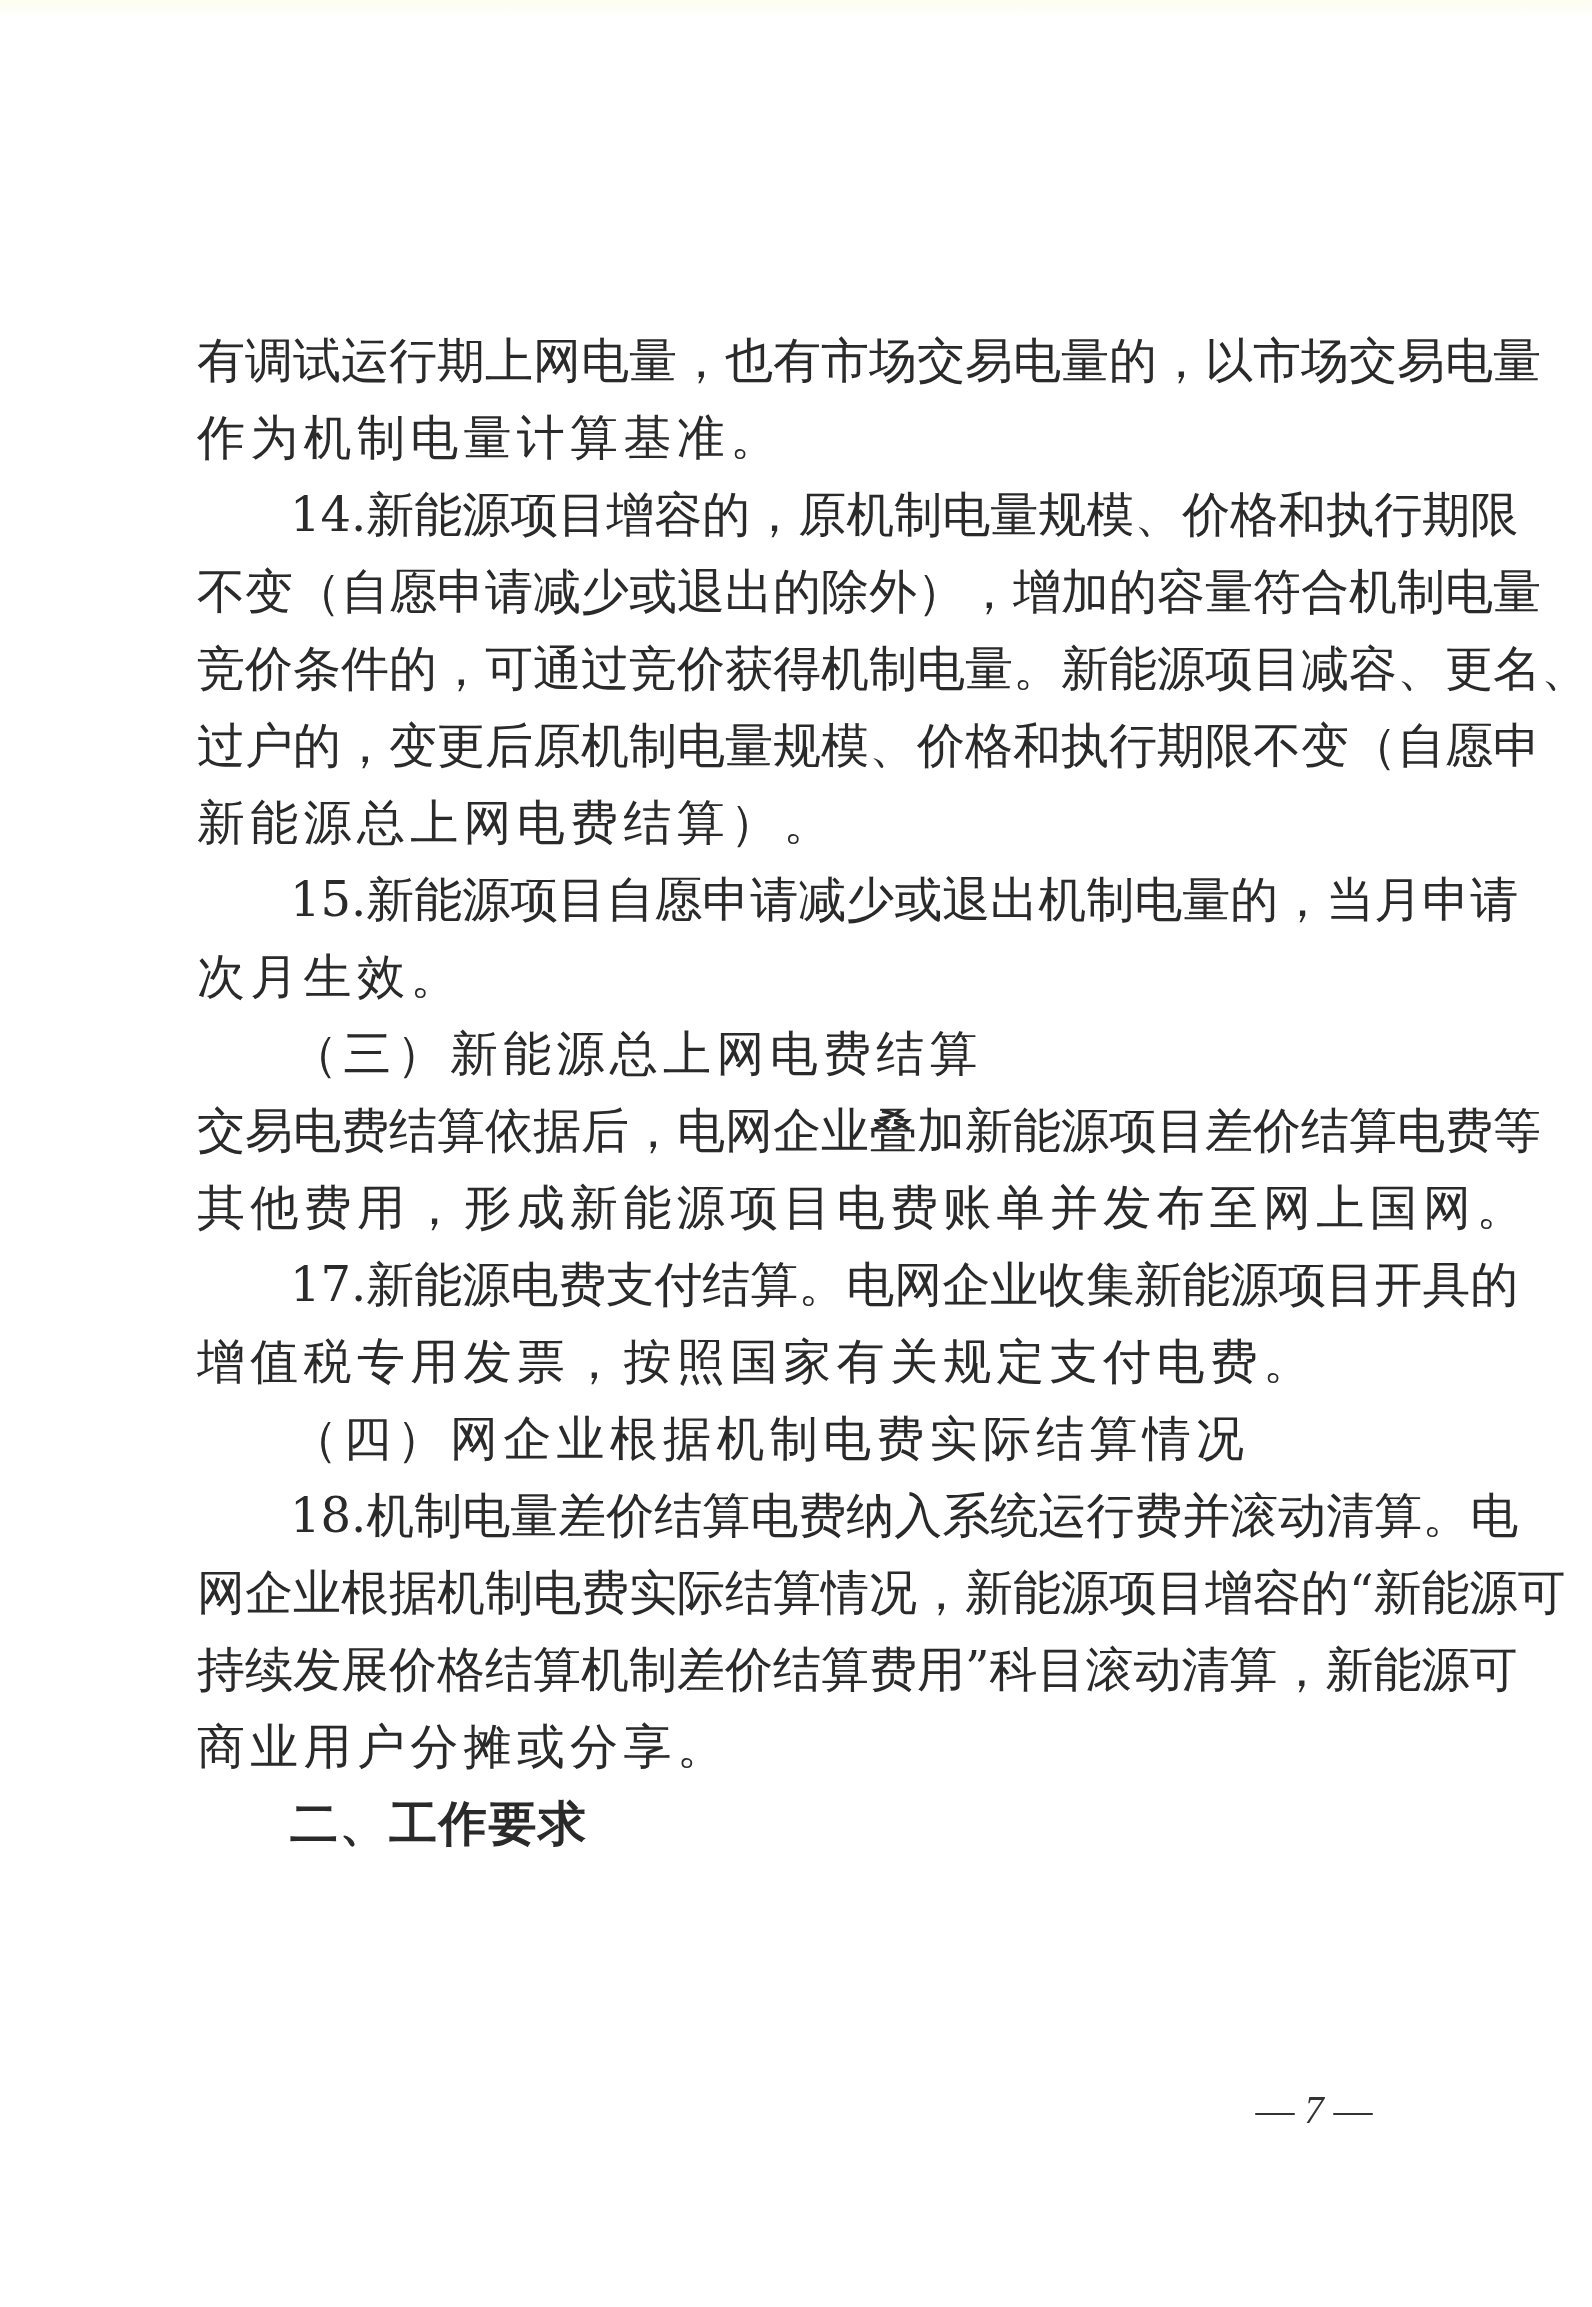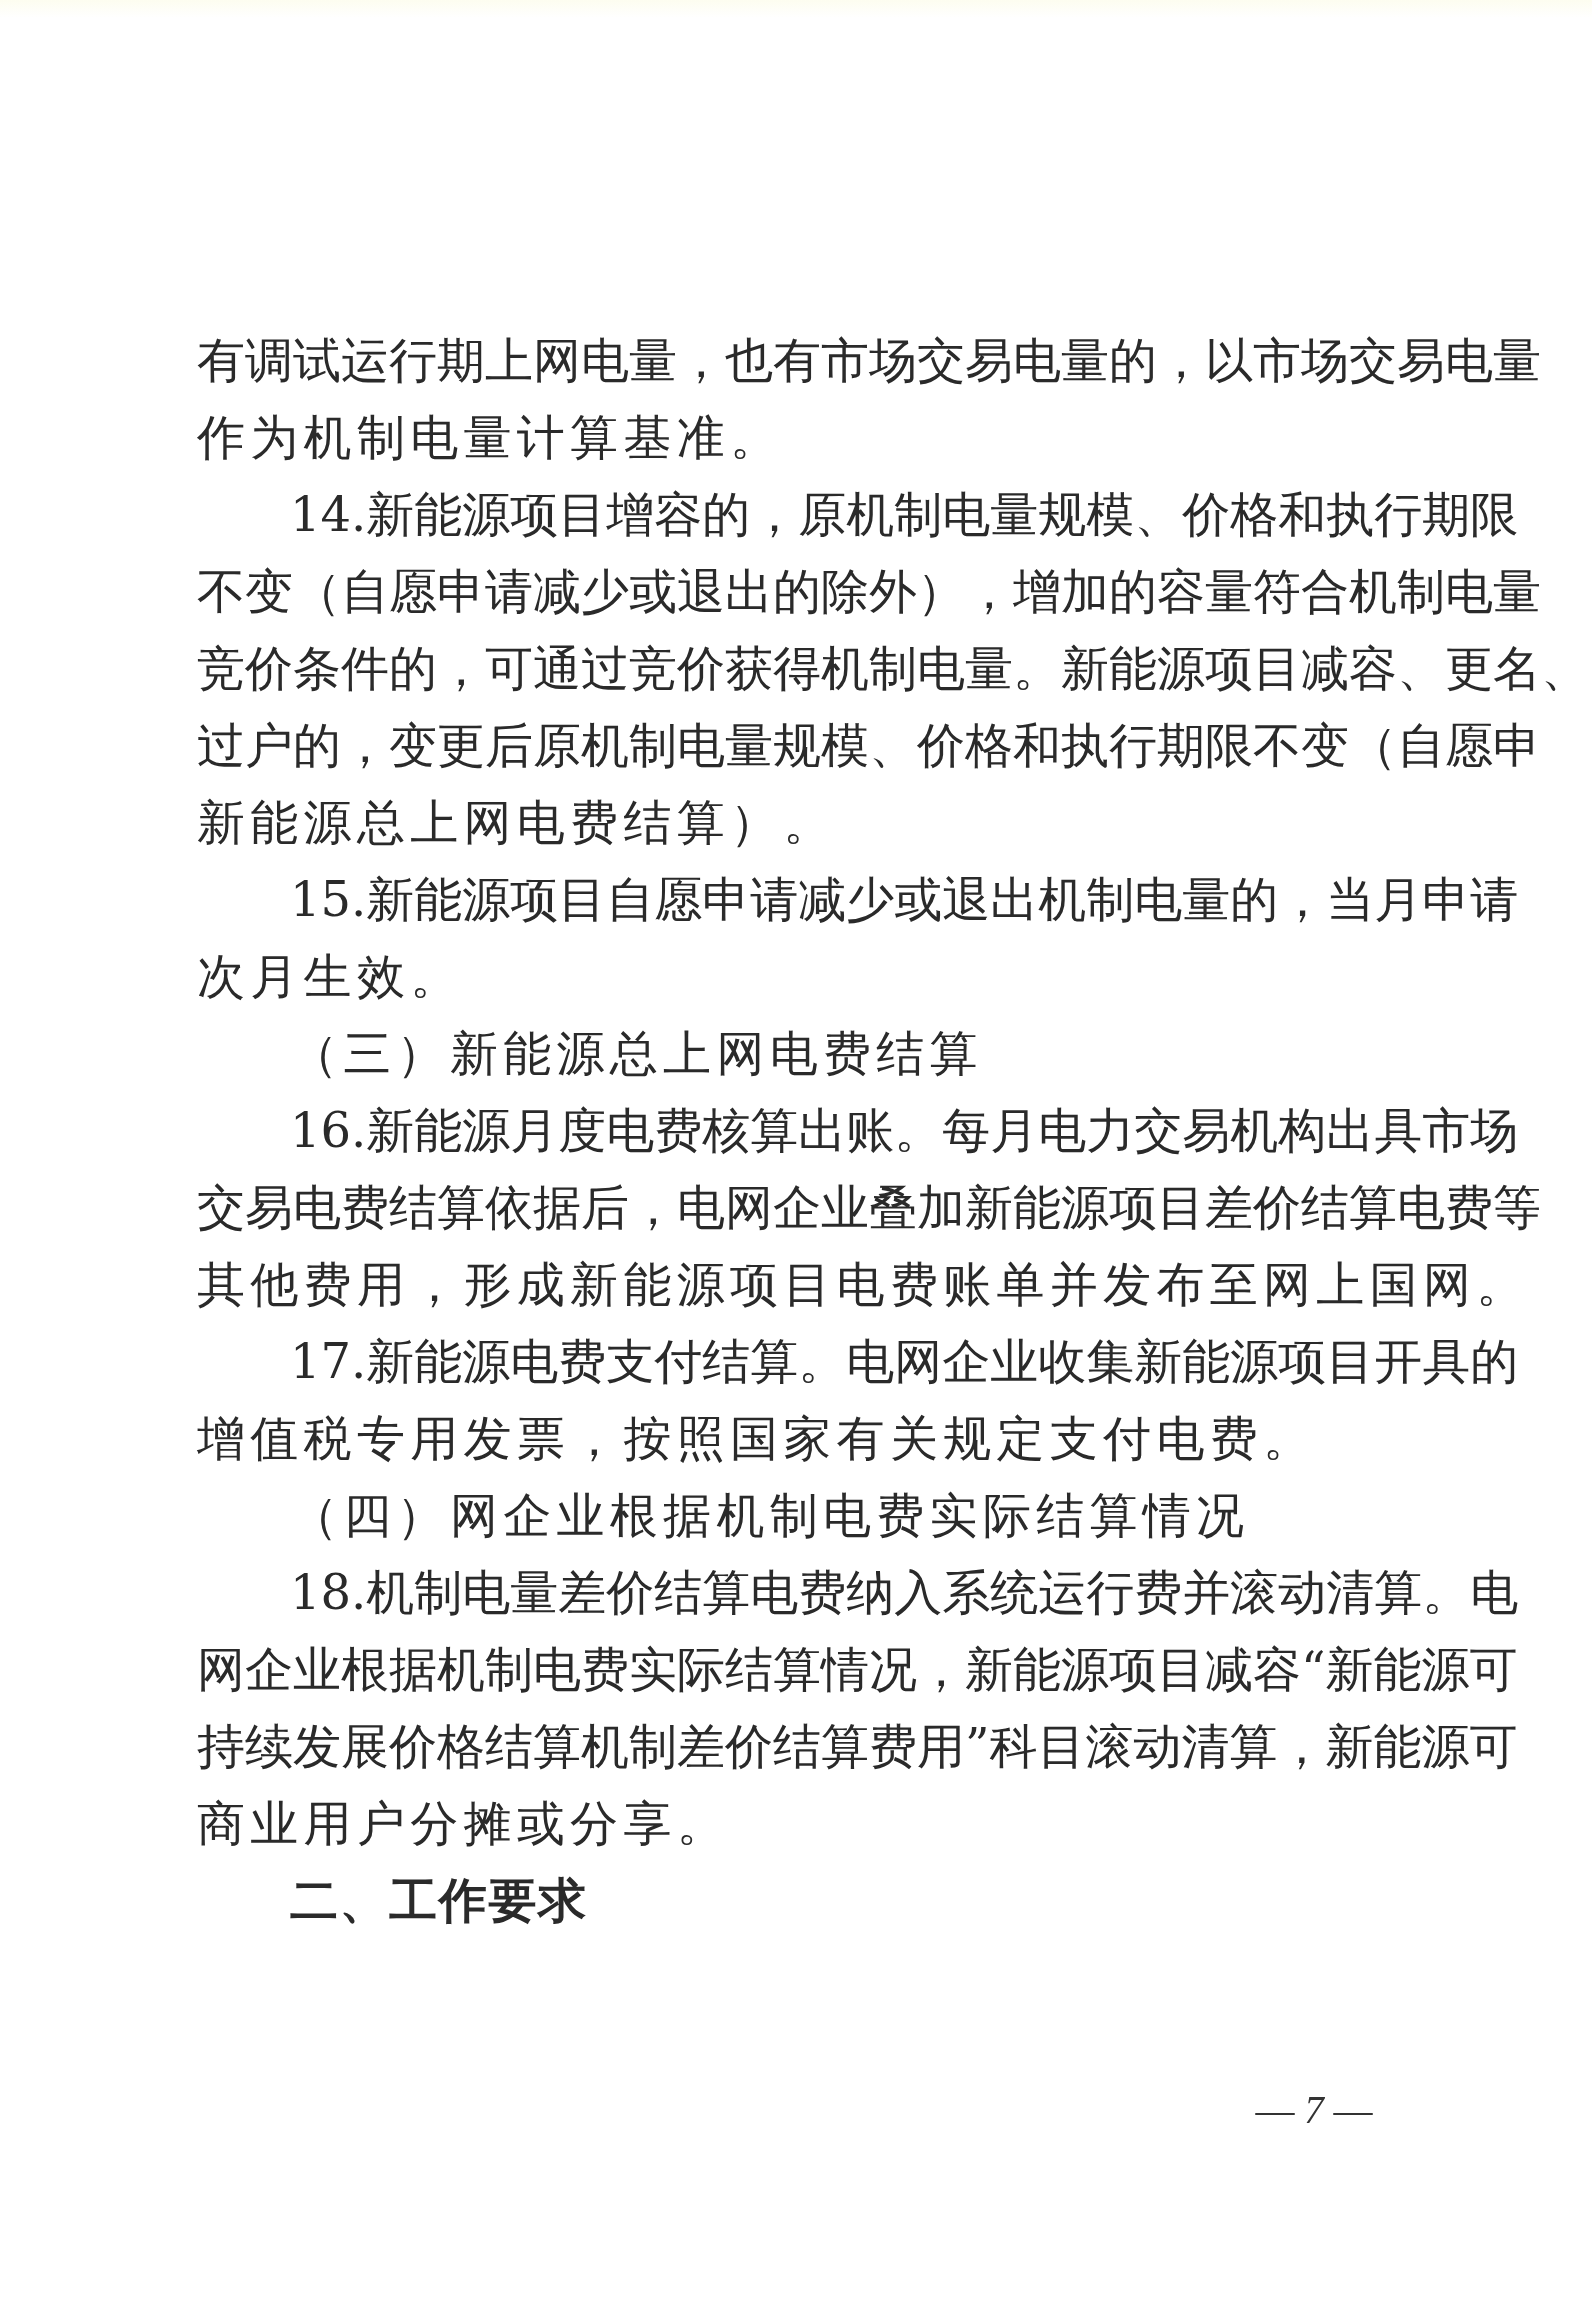--- a/index.html
+++ b/index.html
@@ -46,28 +46,27 @@
   <div class="line justify">有调试运行期上网电量，也有市场交易电量的，以市场交易电量</div>
   <div class="line">作为机制电量计算基准。</div>
   <div class="line justify indent">14.新能源项目增容的，原机制电量规模、价格和执行期限</div>
   <div class="line justify">不变（自愿申请减少或退出的除外），增加的容量符合机制电量</div>
   <div class="line justify">竞价条件的，可通过竞价获得机制电量。新能源项目减容、更名、</div>
   <div class="line justify">过户的，变更后原机制电量规模、价格和执行期限不变（自愿申</div>
   <div class="line">新能源总上网电费结算）。</div>
   <div class="line justify indent">15.新能源项目自愿申请减少或退出机制电量的，当月申请</div>
   <div class="line">次月生效。</div>
   <div class="line heading-sub">（三）新能源总上网电费结算</div>
-  <div class="line justify indent">16.新能源月度电费核算出账。每月电力交易机构出具市场</div>
   <div class="line justify">交易电费结算依据后，电网企业叠加新能源项目差价结算电费等</div>
   <div class="line">其他费用，形成新能源项目电费账单并发布至网上国网。</div>
   <div class="line justify indent">17.新能源电费支付结算。电网企业收集新能源项目开具的</div>
   <div class="line">增值税专用发票，按照国家有关规定支付电费。</div>
   <div class="line heading-sub">（四）网企业根据机制电费实际结算情况</div>
   <div class="line justify indent">18.机制电量差价结算电费纳入系统运行费并滚动清算。电</div>
-  <div class="line justify">网企业根据机制电费实际结算情况，新能源项目减容“新能源可</div>
+  <div class="line justify">网企业根据机制电费实际结算情况，新能源项目增容的“新能源可</div>
   <div class="line justify">持续发展价格结算机制差价结算费用”科目滚动清算，新能源可</div>
   <div class="line">商业用户分摊或分享。</div>
   <div class="line heading-main">二、工作要求</div>
 </div>
 
 <div class="page-number">
   <span class="dash">—</span>
   <span>7</span>
   <span class="dash">—</span>
 </div>

